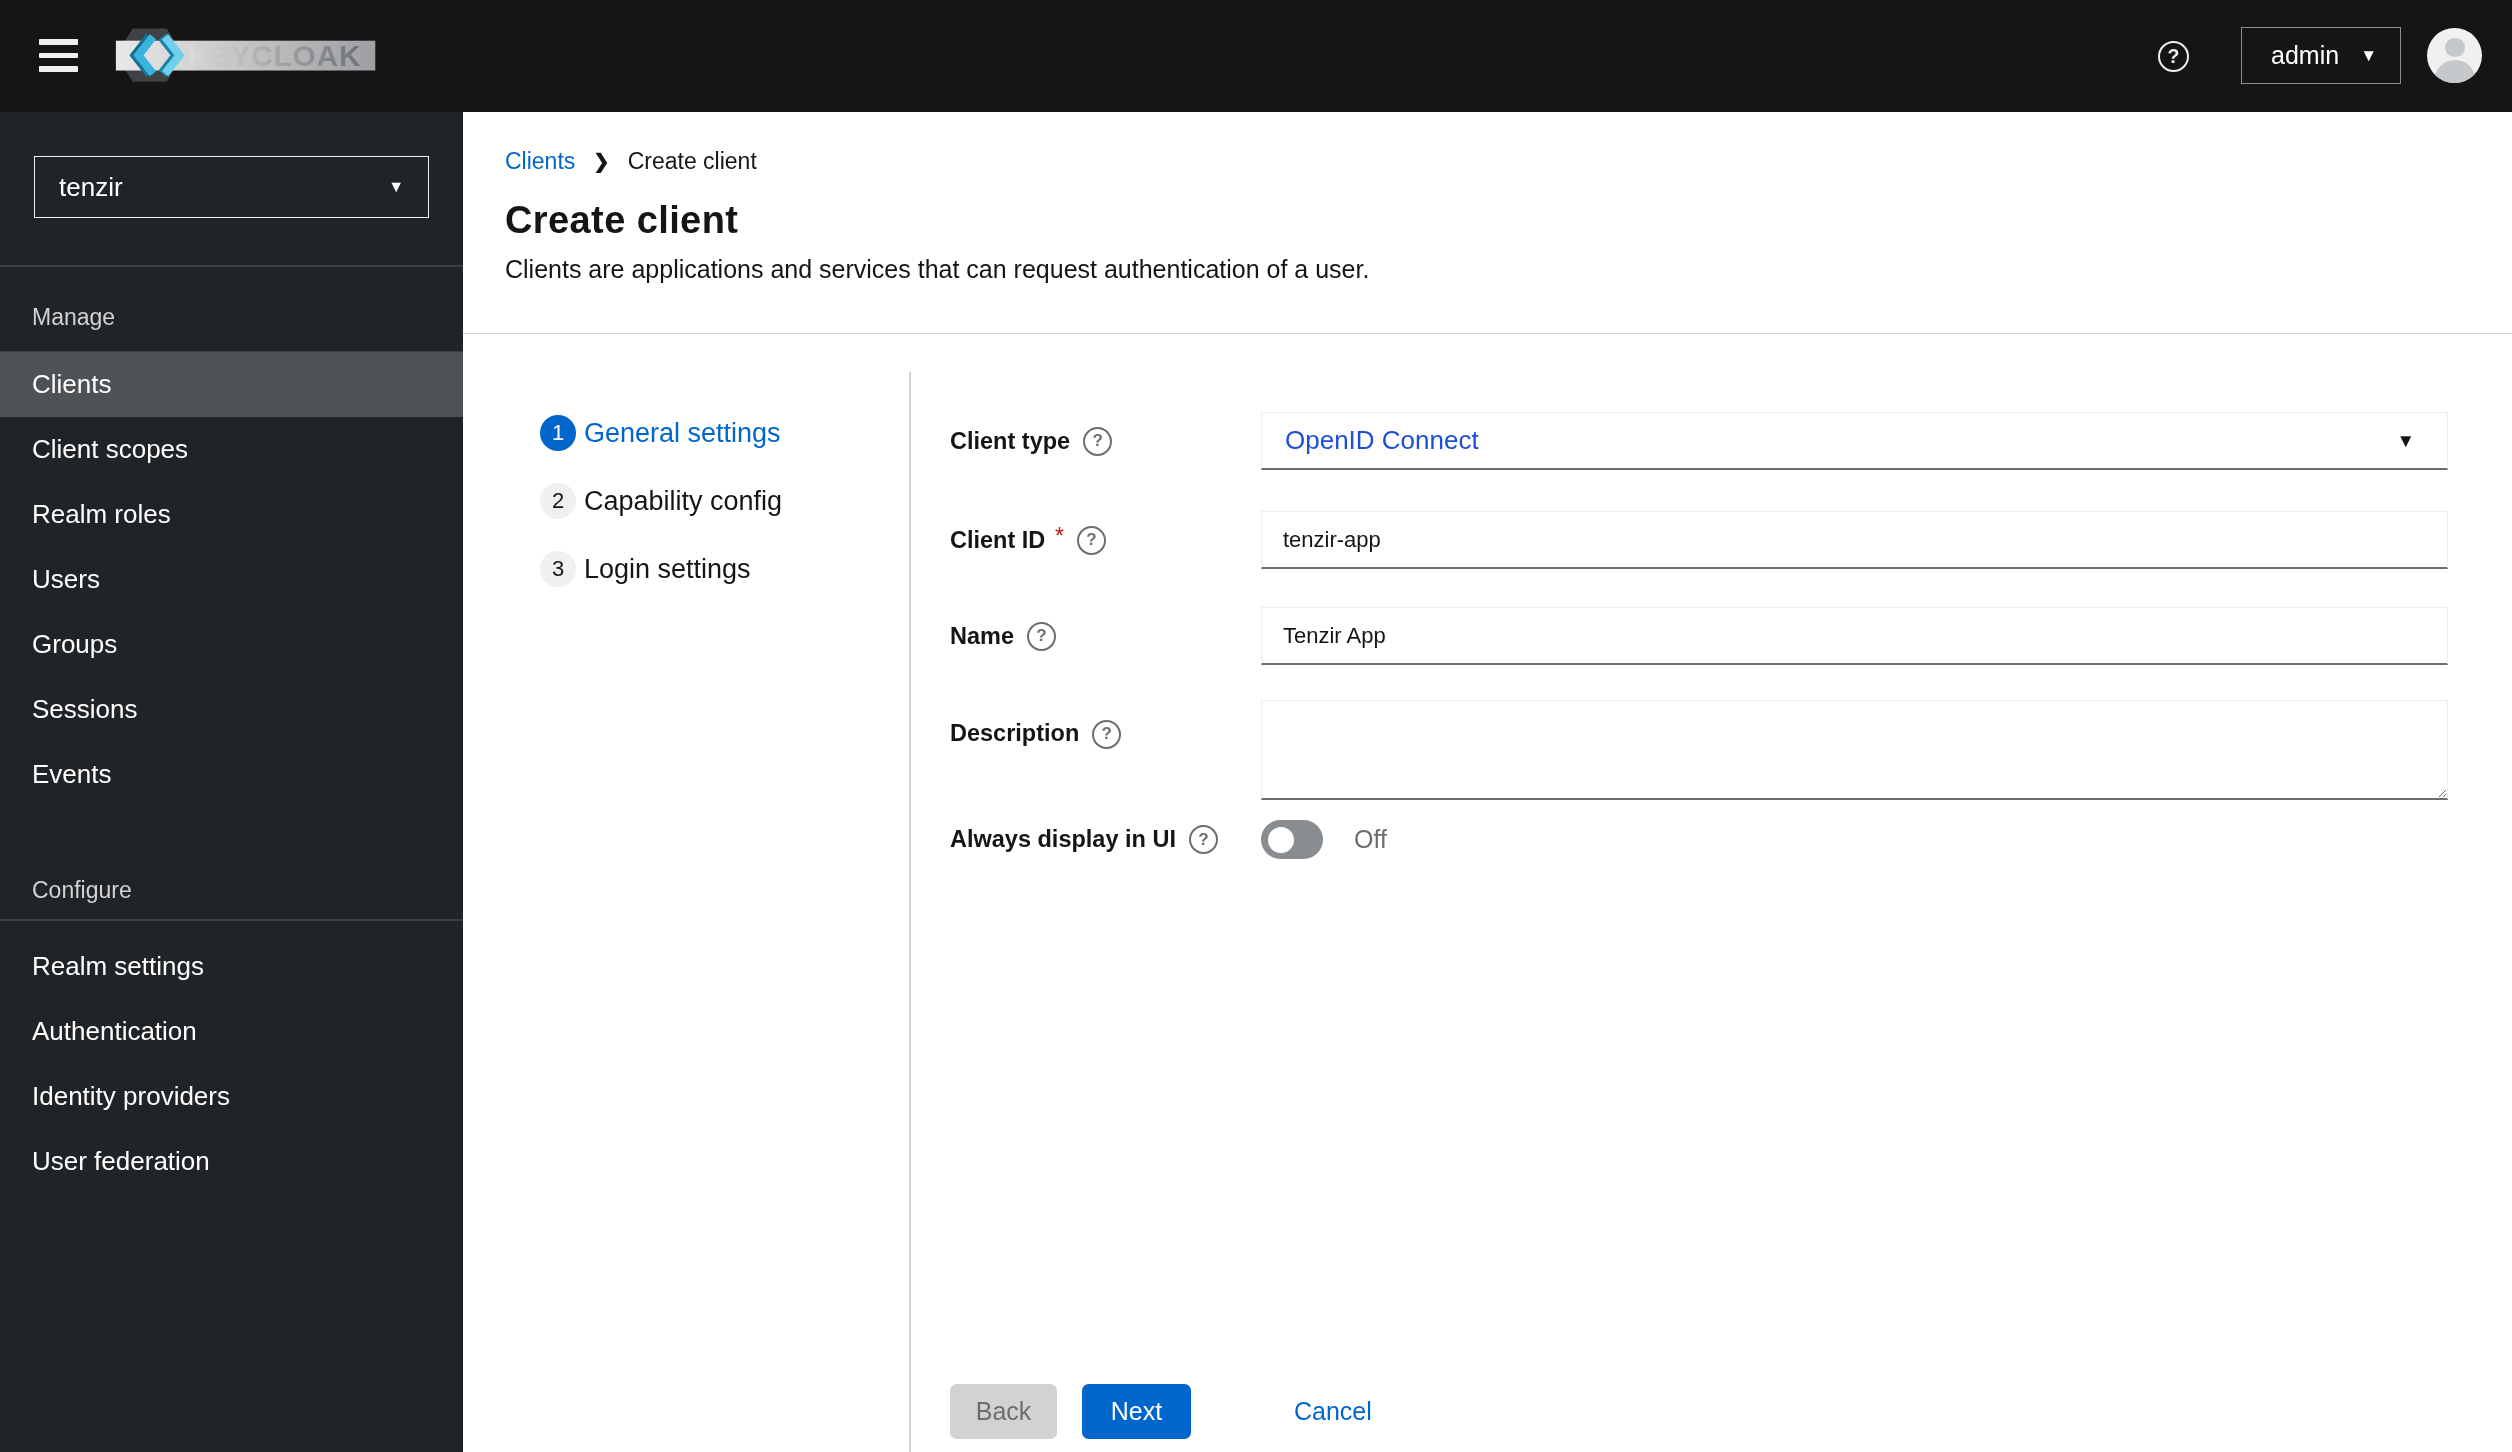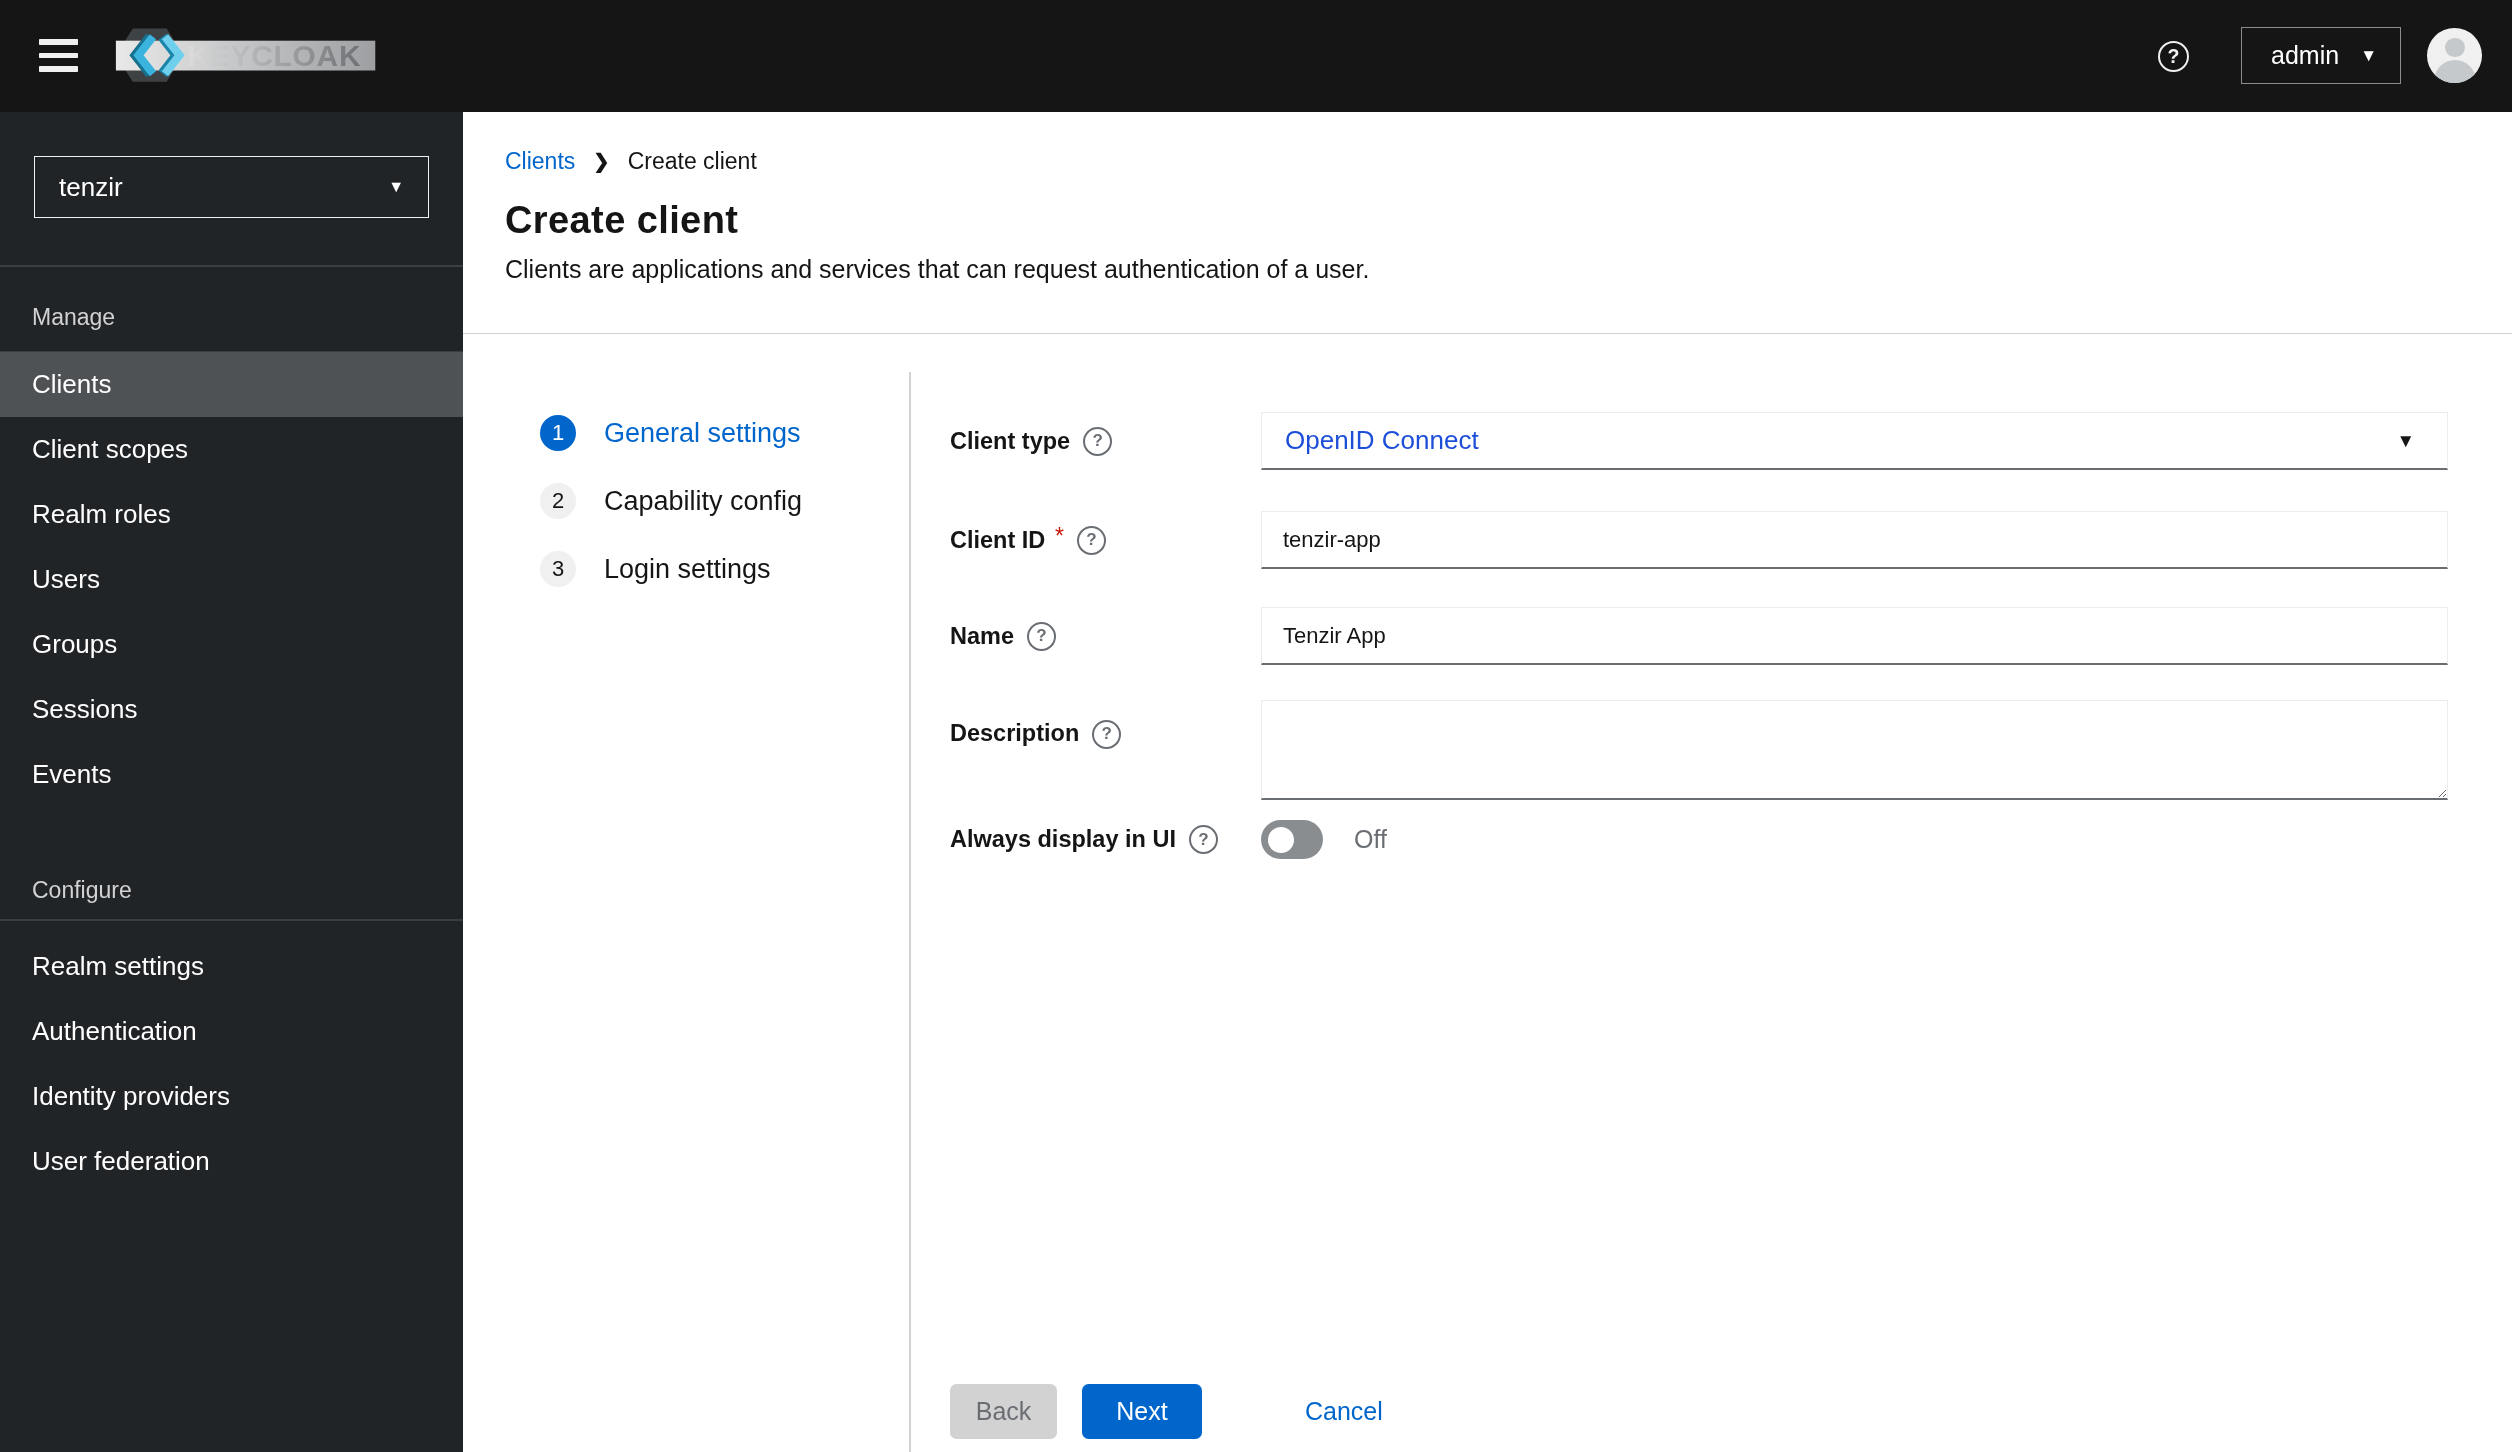--- a/index.html
+++ b/index.html
@@ -102,21 +102,21 @@
 
   
   .wizard { position:absolute; left:77px; top:303px; width:357px; }
   .wstep { display:flex; align-items:center; margin-bottom:32px; cursor:pointer; }
   .wstep .circle {
     width:36px; height:36px; border-radius:50%; background:#f0f0f0;
     color:#151515; font-size:22px; display:flex; align-items:center;
     justify-content:center; flex:none;
   }
   .wstep.active .circle { background:#0066cc; color:#fff; }
-  .wstep .wlabel { margin-left:28px; font-size:27px; color:#151515; }
+  .wstep .wlabel { margin-left:8px; font-size:27px; color:#151515; }
   .wstep.active .wlabel { color:#0066cc; }
 
   
   .frow { position:absolute; left:487px; right:64px; display:flex;gap:40px; }
   .row-client-type { top:300px; }
   .row-client-id   { top:399px; }
   .row-name        { top:495px; }
   .row-description { top:588px; }
   .row-always      { top:708px; }
   .label-col {
@@ -168,21 +168,21 @@
   .switch-state { margin-left:31px; font-size:25px; color:#6a6e73; }
 
   
   .actions { position:absolute; left:487px; top:1272px; display:flex; align-items:center; }
   .btn {
     height:55px; border:none; border-radius:6.5px; font-size:25px;
     font-family:"Liberation Sans", sans-serif; cursor:pointer;
     display:flex; align-items:center; justify-content:center;
   }
   .btn-back { width:107px; background:#d2d2d2; color:#6a6e73; }
-  .btn-next { width:120px; background:#0066cc; color:#fff; margin-left:25px; }
+  .btn-next { width:109px; background:#0066cc; color:#fff; margin-left:25px; }
   .link-cancel {
     margin-left:103px; color:#0066cc; font-size:25px; text-decoration:none; cursor:pointer;
   }
 </style>
 </head>
 <body>
 
 <header class="masthead">
   <div class="hamburger">
     <span></span>

